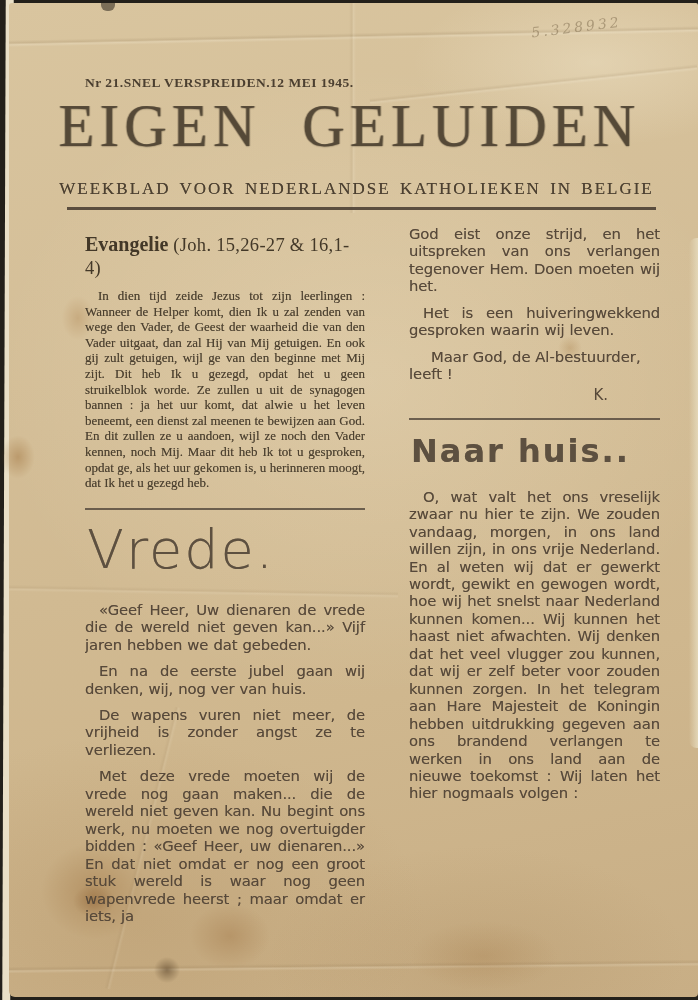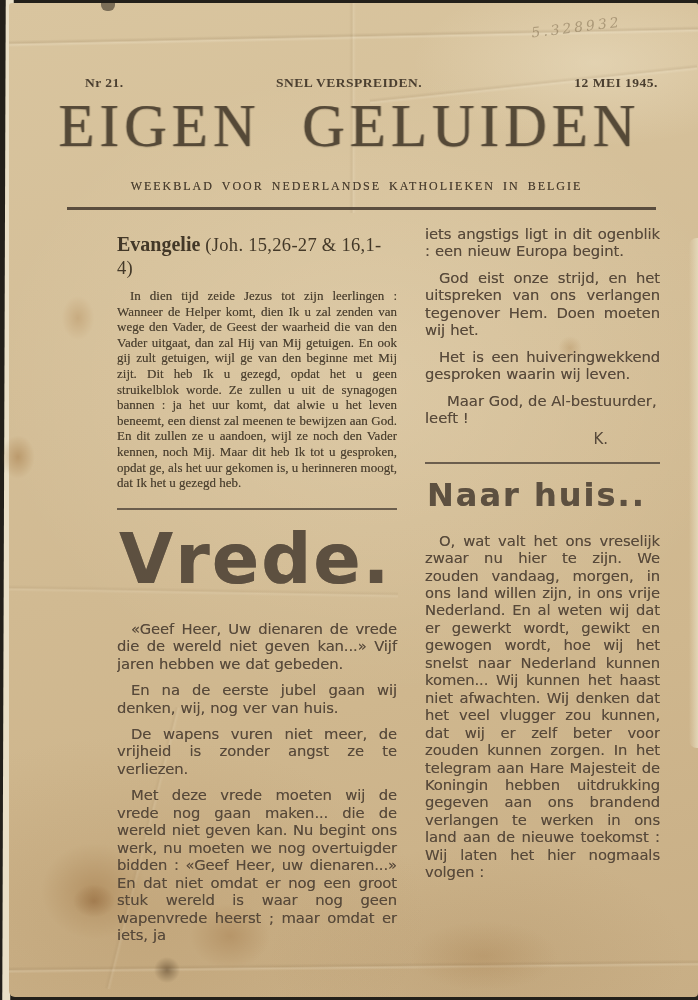--- a/index.html
+++ b/index.html
@@ -32,56 +32,56 @@
     border-radius:8px 0 0 8px;opacity:.85;
   }
   .handwriting{
     position:absolute;top:16px;left:522px;
     font-family:"DejaVu Serif",serif;font-style:italic;
     font-size:14px;letter-spacing:3px;color:rgba(118,98,70,.48);
     transform:rotate(-7deg);
   }
   .mast-row{
     position:absolute;left:76px;right:40px;top:72px;
-    display:flex;justify-content:space-between;align-items:baseline;
+    display:flex;justify-content:flex-start;align-items:baseline;
     font-size:13.5px;font-weight:bold;color:#4b3f30;letter-spacing:.5px;
   }
   .mast-title{
     position:absolute;left:0;right:8px;top:88px;text-align:center;
     font-size:59px;letter-spacing:5px;word-spacing:22px;white-space:nowrap;
     color:rgba(74,63,48,.82);
     text-shadow:1px 0 0 rgba(92,79,60,.35),-1px 0 0 rgba(92,79,60,.3),0 1px 1px rgba(70,60,45,.25);
     transform:scaleY(1.04);
   }
   .mast-subtitle{
     position:absolute;left:16px;right:10px;top:176px;text-align:center;
-    font-size:12px;letter-spacing:2px;word-spacing:3px;color:#4c4031;
+    font-size:17px;letter-spacing:2px;word-spacing:3px;color:#4c4031;
     text-shadow:0 0 .6px rgba(76,64,49,.7);
   }
   .mast-rule{position:absolute;left:58px;right:42px;top:204px;height:3px;background:#4c4034;opacity:.9;}
   .columns{
     position:absolute;left:76px;right:38px;top:222px;bottom:28px;
-    display:flex;gap:28px;overflow:hidden;margin-left:32px;
+    display:flex;gap:44px;overflow:hidden;
   }
   .col-left{width:280px;flex:none;}
   .col-right{flex:1;min-width:0;}
   .ev-heading{font-size:20px;font-weight:bold;color:#433828;margin-top:8px;}
   .ev-heading .ref{font-weight:normal;font-size:18.5px;letter-spacing:.3px;}
   .ev-body{
     margin-top:9px;font-family:"Liberation Serif",serif;font-size:13px;line-height:1.2;
     text-align:justify;text-indent:13px;color:#4c4130;
     text-shadow:0 0 .5px rgba(76,65,48,.6);
   }
   .section-rule{height:2px;background:#50453a;opacity:.8;margin:17px 0 8px;}
   .headline{
     font-family:"DejaVu Sans",sans-serif;font-weight:100;
     color:#5d5040;letter-spacing:2px;
     text-shadow:0 0 .5px rgba(93,80,64,.6);
   }
-  .headline.vrede{font-size:70px;margin:8px 0 20px 2px;font-weight:bold;}
+  .headline.vrede{font-size:54px;margin:8px 0 20px 2px;}
   .headline.naarhuis{font-size:32px;margin:12px 2px 18px;font-weight:bold;}
   .bodytext p{
     font-family:"DejaVu Sans",sans-serif;font-size:14.8px;line-height:1.18;
     text-align:justify;text-indent:14px;margin:0 0 9px;color:#57493a;
     letter-spacing:-.1px;word-spacing:.5px;
     text-shadow:0 0 .6px rgba(87,73,58,.55);
   }
   .continuation p:first-child{text-indent:0;}
   .closing-line{
     font-family:"DejaVu Sans",sans-serif;font-size:14.8px;color:#57493a;
@@ -149,21 +149,20 @@
         <div class="bodytext">
             <p>«Geef Heer, Uw dienaren de vrede die de wereld niet geven kan...» Vijf jaren hebben we dat gebeden.</p>
             <p>En na de eerste jubel gaan wij denken, wij, nog ver van huis.</p>
             <p>De wapens vuren niet meer, de vrijheid is zonder angst ze te verliezen.</p>
             <p>Met deze vrede moeten wij de vrede nog gaan maken... die de wereld niet geven kan. Nu begint ons werk, nu moeten we nog overtuigder bidden : «Geef Heer, uw dienaren...» En dat niet omdat er nog een groot stuk wereld is waar nog geen wapenvrede heerst ; maar omdat er iets, ja</p>
           </div>
       </div>
 
       <div class="col-right">
         <div class="bodytext continuation">
-            <p>iets angstigs ligt in dit ogenblik : een nieuw Europa begint.</p>
             <p>God eist onze strijd, en het uitspreken van ons verlangen tegenover Hem. Doen moeten wij het.</p>
             <p>Het is een huiveringwekkend gesproken waarin wij leven.</p>
           </div>
 
         <div class="closing-line">Maar God, de Al-bestuurder, leeft !</div>
         <div class="signature">K.</div>
 
         <div class="section-rule"></div>
 
         <div class="headline naarhuis">Naar huis..</div>

